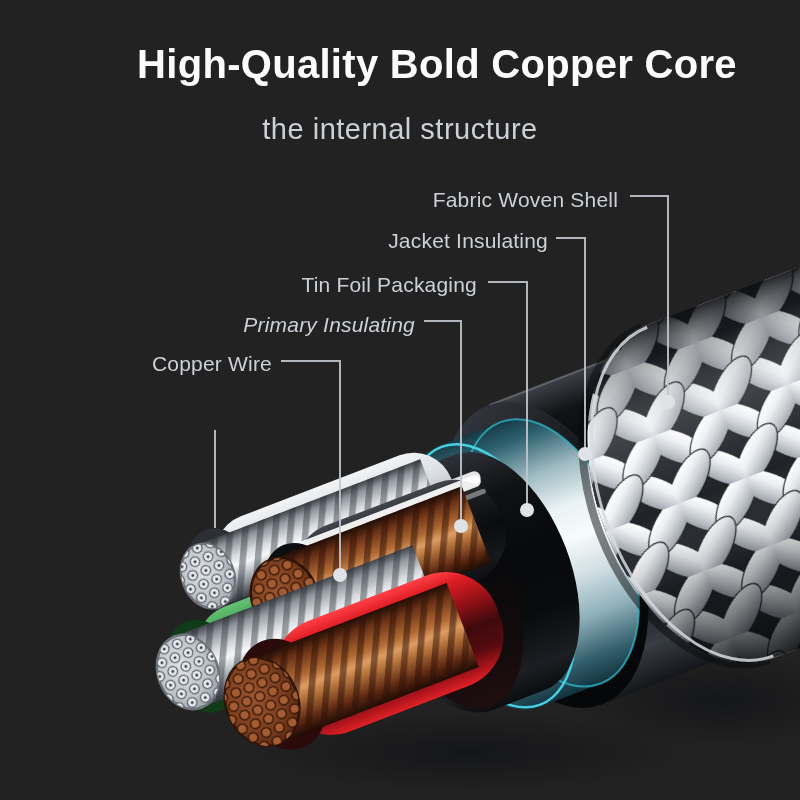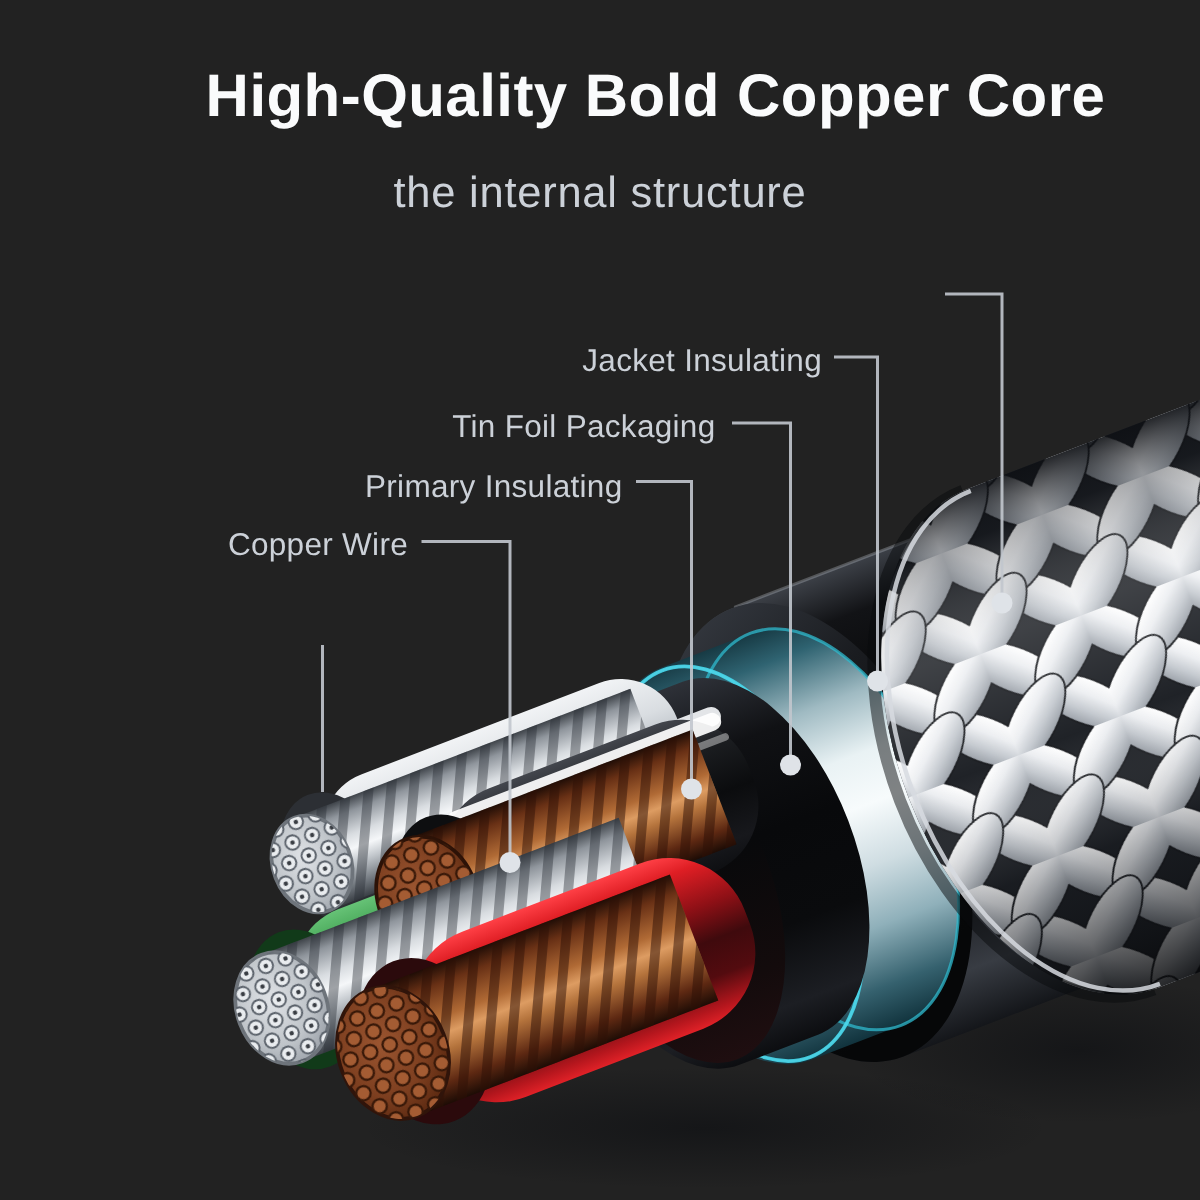--- a/index.html
+++ b/index.html
@@ -20,21 +20,21 @@
     position:absolute;left:0;top:113px;width:100%;text-align:center;
     font-size:29px;font-weight:300;letter-spacing:0.5px;color:#ccd1d8;
   }
   .lbl{
     position:absolute;white-space:nowrap;
     font-size:21px;font-weight:300;letter-spacing:0.2px;color:#ccd1d8;
   }
   .lbl.fabric  {top:188px;right:182px;}
   .lbl.jacket  {top:229px;right:252px;}
   .lbl.tinfoil {top:273px;right:323px;margin-left:28px;}
-  .lbl.primary {top:313px;right:385px;}
+  .lbl.primary {top:313px;right:385px;font-style:italic;}
   .lbl.copper  {top:352px;right:528px;}
   .lbl.aluminum{top:397px;right:563px;}
 </style>
 </head>
 <body>
 
 <div class="stage">
 
   <svg class="art" width="800" height="800" viewBox="0 0 800 800">
     <defs>
@@ -279,17 +279,18 @@
       <circle cx="585" cy="454" r="7"></circle>
       <circle cx="527" cy="510" r="7"></circle>
       <circle cx="461" cy="526" r="7"></circle>
       <circle cx="340" cy="575" r="7"></circle>
     </g>
   </svg>
 
   <div class="title">High-Quality Bold Copper Core</div>
   <div class="subtitle">the internal structure</div>
 
+  <div class="lbl fabric">Fabric Woven Shell</div>
   <div class="lbl jacket">Jacket Insulating</div>
   <div class="lbl tinfoil">Tin Foil Packaging</div>
   <div class="lbl primary">Primary Insulating</div>
   <div class="lbl copper">Copper Wire</div>
 </div>
 
 </body></html>

